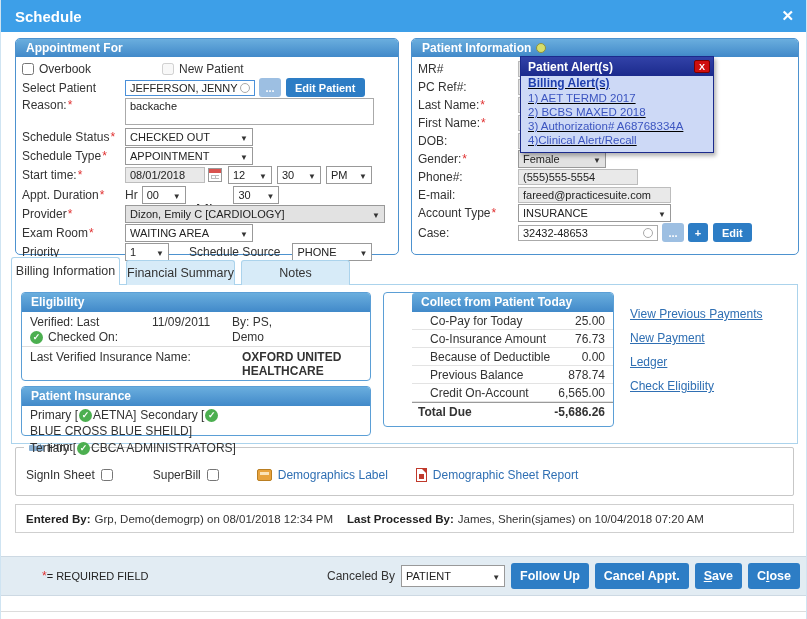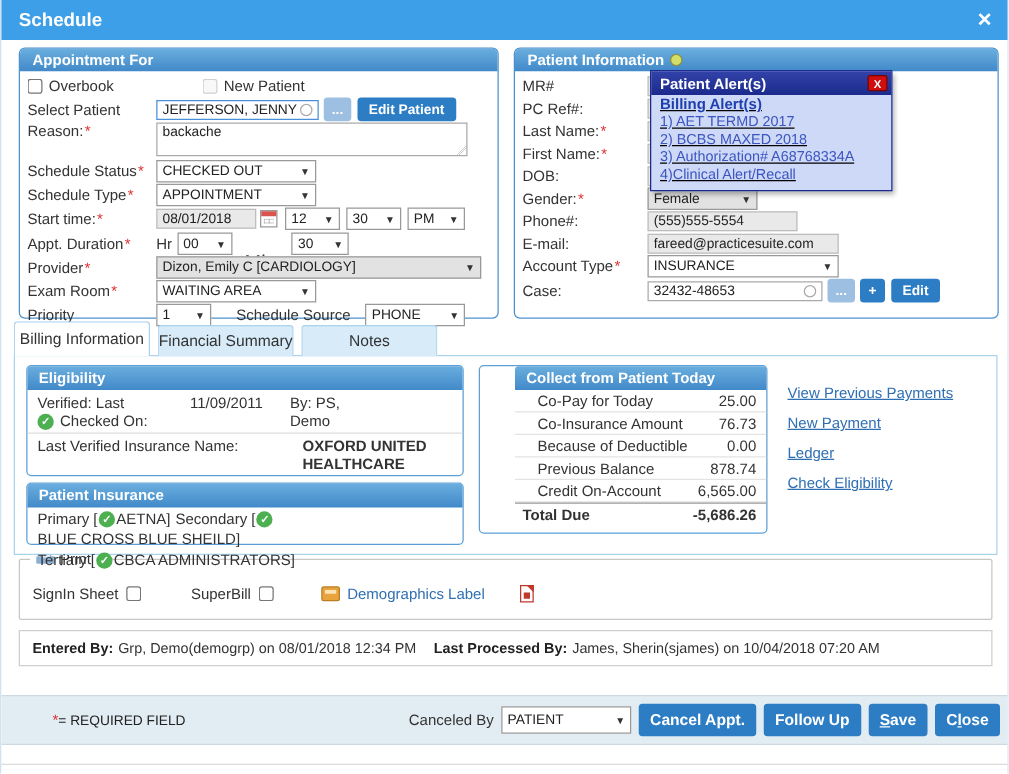--- a/index.html
+++ b/index.html
@@ -426,41 +426,42 @@
       <span>SignIn Sheet</span>
       <input type="checkbox" class="cb" style="">
       <span style="width:28px;"></span>
       <span>SuperBill</span>
       <input type="checkbox" class="cb" style="">
       <span style="width:26px;"></span>
       <span class="label-ic"></span>
       <span class="lnk" style="text-decoration:none;">Demographics Label</span>
       <span style="width:16px;"></span>
       <span class="pdf-ic"></span>
+      <span class="lnk" style="text-decoration:none;">Demographic Sheet Report</span>
     </div>
   </div>
 
   <div class="audit">
     <b>Entered By:</b>
     <span>Grp, Demo(demogrp) on 08/01/2018 12:34 PM</span>
     <span style="width:6px;"></span>
     <b>Last Processed By:</b>
     <span>James, Sherin(sjames) on 10/04/2018 07:20 AM</span>
   </div>
 
   <div class="footer">
     <span class="reqtext"><span class="req">*</span><span>= REQUIRED FIELD</span></span>
     <div class="fright">
       <span class="flabel">Canceled By</span>
       <span class="sel">
           <span>PATIENT</span>
           <span class="arr"></span>
         </span>
+      <button class="btn f">Follow Up</button>
       <button class="btn f">Cancel Appt.</button>
-      <button class="btn f">Follow Up</button>
       <button class="btn f">
           <span class="u">S</span>
           <span>ave</span>
         </button>
       <button class="btn f">
           <span>C</span>
           <span class="u">l</span>
           <span>ose</span>
         </button>
     </div>

